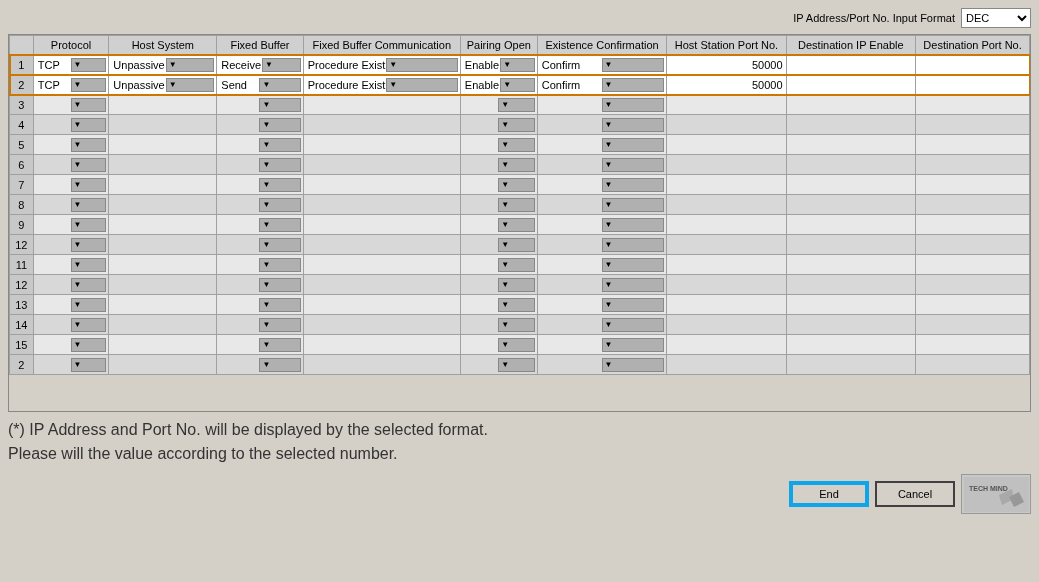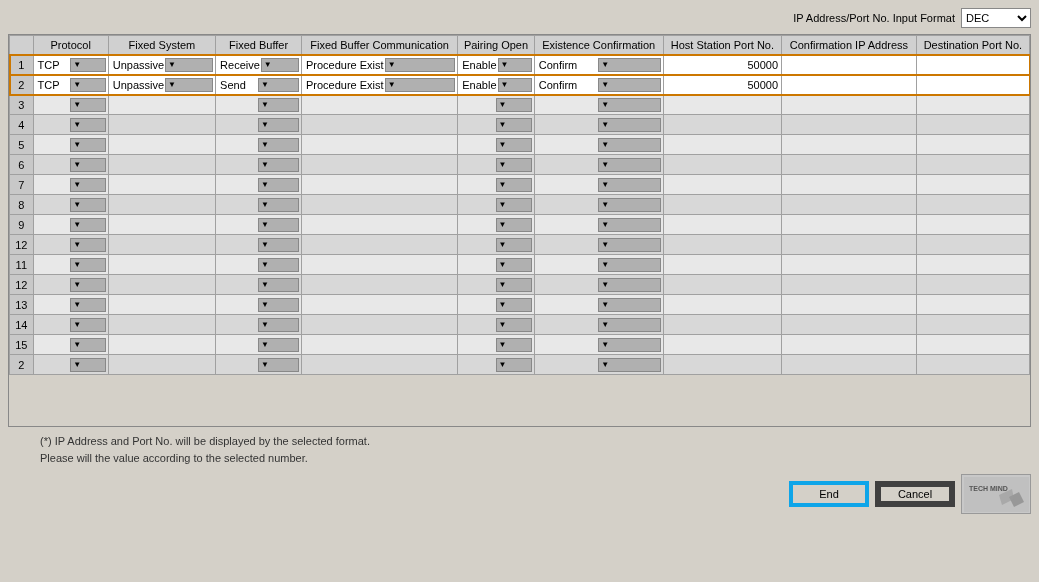--- a/index.html
+++ b/index.html
@@ -113,40 +113,39 @@
     }
     .dest-port-cell {
       min-width: 60px;
     }
     .footer-area {
       display: flex;
       flex-direction: column;
       margin-top: 6px;
     }
     .note-text {
-      font-size: 11px;
+      font-size: 16px;
       color: #333;
       margin-bottom: 4px;
       line-height: 1.5;
-      margin-left: 32px;
     }
     .button-row {
       display: flex;
       justify-content: flex-end;
       align-items: center;
       gap: 6px;
       margin-top: 4px;
     }
     .btn {
       height: 26px;
       min-width: 80px;
       padding: 0 16px;
       font-size: 11px;
       cursor: pointer;
-      border: 6px solid #404040;
+      border: 2px solid #404040;
       background: #d4d0c8;
       font-family: Arial, sans-serif;
     }
     .btn-end {
       border: 4px solid #0ea5e9;
     }
     .logo-box {
       width: 70px;
       height: 40px;
       background: #c8c8c8;
@@ -174,27 +173,27 @@
       <option>HEX</option>
     </select>
   </div>
 
   <div class="table-container">
     <table>
       <thead>
         <tr>
           <th style="width:22px;"></th>
           <th style="width:70px;">Protocol</th>
-          <th style="width:100px;">Fixed System</th>
+          <th style="width:100px;">Host System</th>
           <th style="width:80px;">Fixed Buffer</th>
           <th style="width:120px;">Fixed Buffer Communication</th>
           <th style="width:70px;margin-left:28px;">Pairing Open</th>
           <th style="width:90px;">Existence Confirmation</th>
           <th style="width:75px;">Host Station Port No.</th>
-          <th style="width:120px;">Confirmation IP Address</th>
+          <th style="width:120px;">Destination IP Enable</th>
           <th style="width:80px;">Destination Port No.</th>
         </tr>
       </thead>
       <tbody id="table-body">
       <tr class="highlighted">
             <td class="row-num">1</td>
             <td>
               <div class="cell-select">
                 <span>TCP</span>
                 <span class="dropdown-arrow">▼</span>

